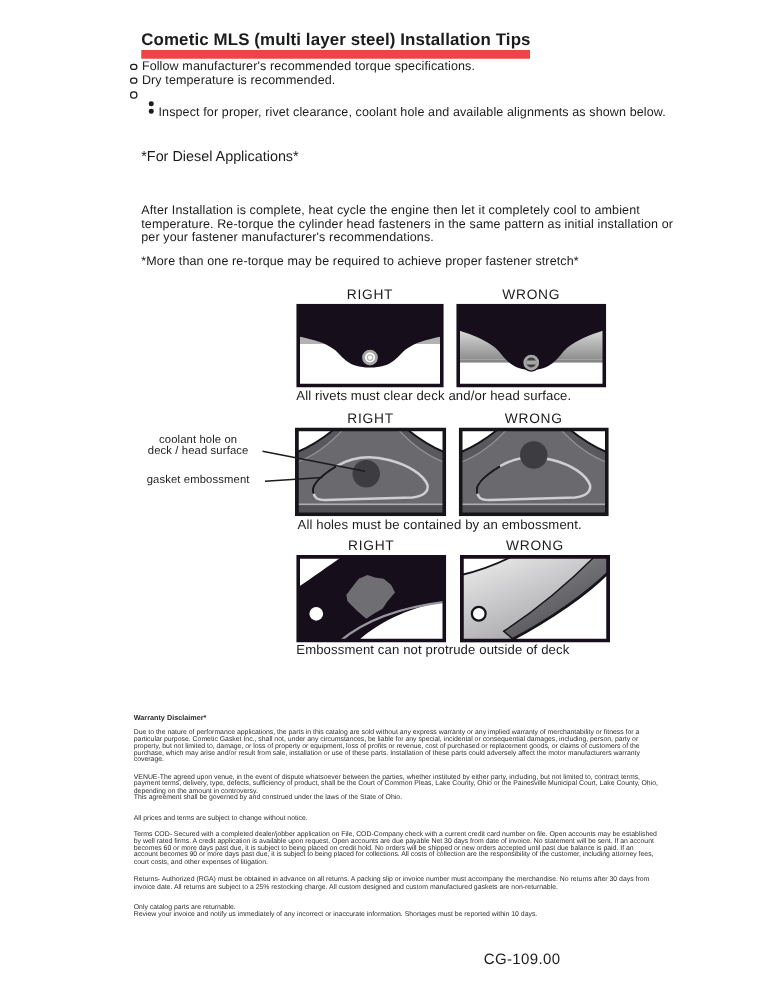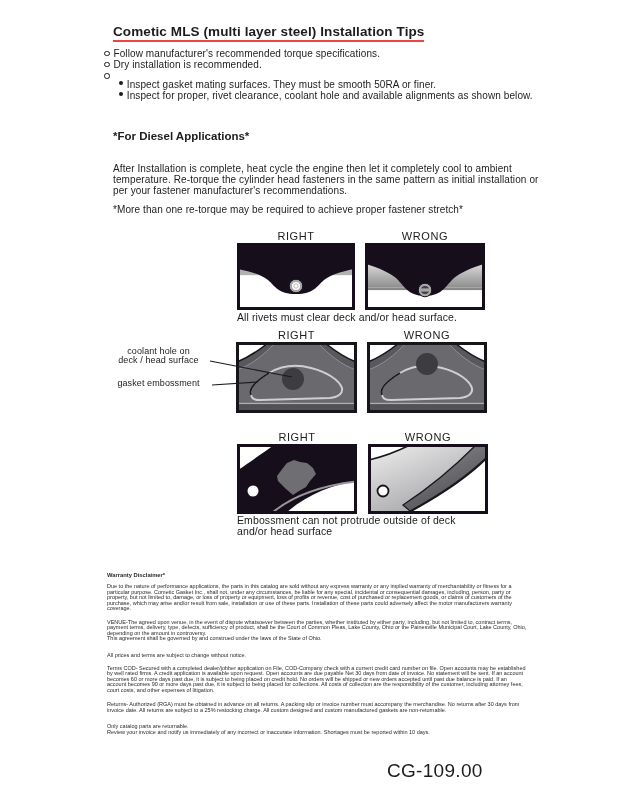--- a/index.html
+++ b/index.html
@@ -4,80 +4,79 @@
 <style>
   html,body{margin:0;padding:0;background:#ffffff;}
   .page{
     position:relative;width:618px;height:800px;background:#ffffff;overflow:hidden;
     font-family:"Liberation Sans","DejaVu Sans",sans-serif;color:#1c1c1e;
   }
   .abs{position:absolute;}
   
   .doc-title{
     left:113px;top:24px;font-size:13.5px;font-weight:bold;letter-spacing:.1px;
-    border-bottom:2px solid #ef4444;padding-bottom:1px;
+    border-bottom:7px solid #ef4444;padding-bottom:1px;
   }
   
   .tips{left:104px;top:48px;width:470px;}
   .tip-row{display:flex;align-items:flex-start;line-height:11.2px;font-size:10px;}
   .tip-row .txt{letter-spacing:.1px;text-align:center;}
   .b-open{
     display:inline-block;width:3.5px;height:3.5px;border:1px solid #1c1c1e;border-radius:50%;
     margin:2.6px 4px 0 0;flex:0 0 auto;
   }
   .sub{margin-left:15px;}
   .b-fill{
     display:inline-block;width:3.8px;height:3.8px;background:#1c1c1e;border-radius:50%;
     margin:2.6px 4px 0 0;flex:0 0 auto;
   }
   
-  .diesel-h{left:113px;top:130px;font-size:11.5px;font-weight:bold;}
+  .diesel-h{left:113px;top:120px;font-size:11.5px;font-weight:normal;}
   .para{left:113px;font-size:10px;line-height:10.8px;letter-spacing:.1px;}
   .p1{top:135px;width:432px;}
   .p2{top:164px;width:432px;}
   .p3{top:205px;width:460px;}
   
   .fig-label{font-size:11px;letter-spacing:.6px;text-align:center;color:#1c1c1e;}
   .fig-caption{font-size:10.5px;letter-spacing:.1px;color:#1c1c1e;}
   .panel{display:block;}
   
   .ann{font-size:9px;line-height:9.4px;text-align:center;letter-spacing:.1px;}
   
   .warranty{left:107px;top:573px;width:420px;font-size:5.5px;line-height:5.45px;color:#2a2a2c;}
   .warranty .wh{font-size:5.8px;font-weight:bold;margin:0 0 6px 0;}
   .warranty p{margin:0 0 6px 0;}
   .warranty p.mb0{margin-bottom:0;}
   .warranty p.mb8{margin-bottom:8px;}
   .warranty p.mb9{margin-bottom:9px;}
   .warranty p.mb11{margin-bottom:11px;}
   
-  .part-no{left:387px;top:760px;font-size:19px;letter-spacing:.3px;color:#1c1c1e;}
+  .part-no{left:387px;top:760px;font-size:12px;letter-spacing:.3px;color:#1c1c1e;}
 </style>
 </head>
 <body>
 
 <div class="page">
 
   <div class="abs doc-title">Cometic MLS (multi layer steel) Installation Tips</div>
 
   <div class="abs tips">
     <div class="tip-row">
       <span class="b-open"></span>
       <span class="txt">Follow manufacturer's recommended torque specifications.</span>
     </div>
     <div class="tip-row">
       <span class="b-open"></span>
-      <span class="txt">Dry installation is recommended.</span>
+      <span class="txt">Dry temperature is recommended.</span>
     </div>
     <div class="tip-row">
       <span class="b-open"></span>
     </div>
     <div class="tip-row sub">
       <span class="b-fill"></span>
-      <span class="txt">Inspect gasket mating surfaces.  They must be smooth 50RA or finer.</span>
     </div>
     <div class="tip-row sub">
       <span class="b-fill"></span>
       <span class="txt">Inspect for proper, rivet clearance, coolant hole and available alignments as shown below.</span>
     </div>
   </div>
 
   <div class="abs diesel-h">*For Diesel Applications*</div>
   <div class="abs para p2">After Installation is complete, heat cycle the engine then let it completely cool to ambient temperature. Re-torque the cylinder head fasteners in the same pattern as initial installation or per your fastener manufacturer's recommendations.</div>
   <div class="abs para p3">*More than one re-torque may be required to achieve proper fastener stretch*</div>
@@ -161,20 +160,21 @@
     <div>coolant hole on</div>
     <div>deck / head surface</div>
   </div>
   <div class="abs ann" style="left:108px;top:379px;width:101px;">gasket embossment</div>
 
   <svg class="abs" style="left:110px;top:340px;pointer-events:none;" width="250" height="60" viewBox="0 0 250 60">
     <line x1="100" y1="21" x2="182" y2="37" stroke="#1c1c1e" stroke-width="1.1"></line>
     <line x1="102" y1="45" x2="148" y2="42" stroke="#1c1c1e" stroke-width="1.1"></line>
   </svg>
 
+  <div class="abs fig-caption" style="left:238px;top:414px;">All holes must be contained by an embossment.</div>
 
   <div class="abs fig-label" style="left:237px;top:431px;width:120px;">RIGHT</div>
   <div class="abs fig-label" style="left:368px;top:431px;width:120px;">WRONG</div>
 
   <svg class="abs panel" style="left:237px;top:444px;" width="120" height="70" viewBox="0 0 120 70">
     <rect x="0" y="0" width="120" height="70" fill="#ffffff"></rect>
     <path d="M1,69 L1,26 C13,18 27,8 37,1 L119,1 L119,37 C95,41 69,51 49,69 Z" fill="#170e1c"></path>
     <polygon points="40,32 46,24 50,19 57,16 63,18 70,19 76,24 79,30 73,37 69,43 62,47 56,51 49,45 44,40 41,37" fill="#6f6f73"></polygon>
     <path d="M35,69 C55,52 82,42 119,37.5" fill="none" stroke="#98989c" stroke-width="2"></path>
     <circle cx="16" cy="47" r="5.5" fill="#ffffff"></circle>
@@ -194,21 +194,20 @@
     </defs>
     <rect x="0" y="0" width="120" height="70" fill="#ffffff"></rect>
     <path d="M1,16 C18,12 32,6 42,1 L119,1 L119,14 C97,36 64,56 40,69 L1,69 Z" fill="url(#gband1)" stroke="#15151a" stroke-width="1.5"></path>
     <path d="M108,1 L119,1 L119,13 C96,35 66,54 42,67 L35,61 C61,44 86,23 108,1 Z" fill="url(#gband2)" stroke="#15151a" stroke-width="1.2"></path>
     <circle cx="15" cy="47" r="5.5" fill="#ffffff" stroke="#15151a" stroke-width="1.8"></circle>
     <rect x="1.5" y="1.5" width="117" height="67" fill="none" stroke="#170e1c" stroke-width="3"></rect>
   </svg>
 
   <div class="abs fig-caption" style="left:237px;top:515px;line-height:10.6px;">
     <div>Embossment can not protrude outside of deck</div>
-    <div>and/or head surface</div>
   </div>
 
   <div class="abs warranty">
     <div class="wh">Warranty Disclaimer*</div>
     <p class="mb8">Due to the nature of performance applications, the parts in this catalog are sold without any express warranty or any implied warranty of merchantability or fitness for a particular purpose.  Cometic Gasket Inc., shall not, under any circumstances, be liable for any special, incidental or consequential damages, including, person, party or property, but not limited to, damage, or loss of property or equipment, loss of profits or revenue, cost of purchased or replacement goods, or claims of customers of the purchase, which may arise and/or result from sale, installation or use of these parts.  Installation of these parts could adversely affect the motor manufacturers warranty coverage.</p>
     <p class="mb0">VENUE-The agreed upon venue, in the event of dispute whatsoever between the parties, whether instituted by either party, including, but not limited to, contract terms, payment terms, delivery, type, defects, sufficiency of product, shall be the Court of Common Pleas, Lake County, Ohio or the Painesville Municipal Court, Lake County, Ohio, depending on the amount in controversy.</p>
     <p class="mb11">This agreement shall be governed by and construed under the laws of the State of Ohio.</p>
     <p class="mb8">All prices and terms are subject to change without notice.</p>
     <p class="mb9">Terms COD- Secured with a completed dealer/jobber application on File, COD-Company check with a current credit card number on file.  Open accounts may be established by well rated firms.  A credit application is available upon request.  Open accounts are due payable Net 30 days from date of invoice.  No statement will be sent.  If an account becomes 60 or more days past due, it is subject to being placed on credit hold.  No orders will be shipped or new orders accepted until past due balance is paid.  If an account becomes 90 or more days past due, it is subject to being placed for collections.  All costs of collection are the responsibility of the customer, including attorney fees, court costs, and other expenses of litigation.</p>
     <p class="mb11">Returns- Authorized (RGA) must be obtained in advance on all returns.  A packing slip or invoice number must accompany the merchandise.  No returns after 30 days from invoice date.  All returns are subject to a 25% restocking charge.  All custom designed and custom manufactured gaskets are non-returnable.</p>

